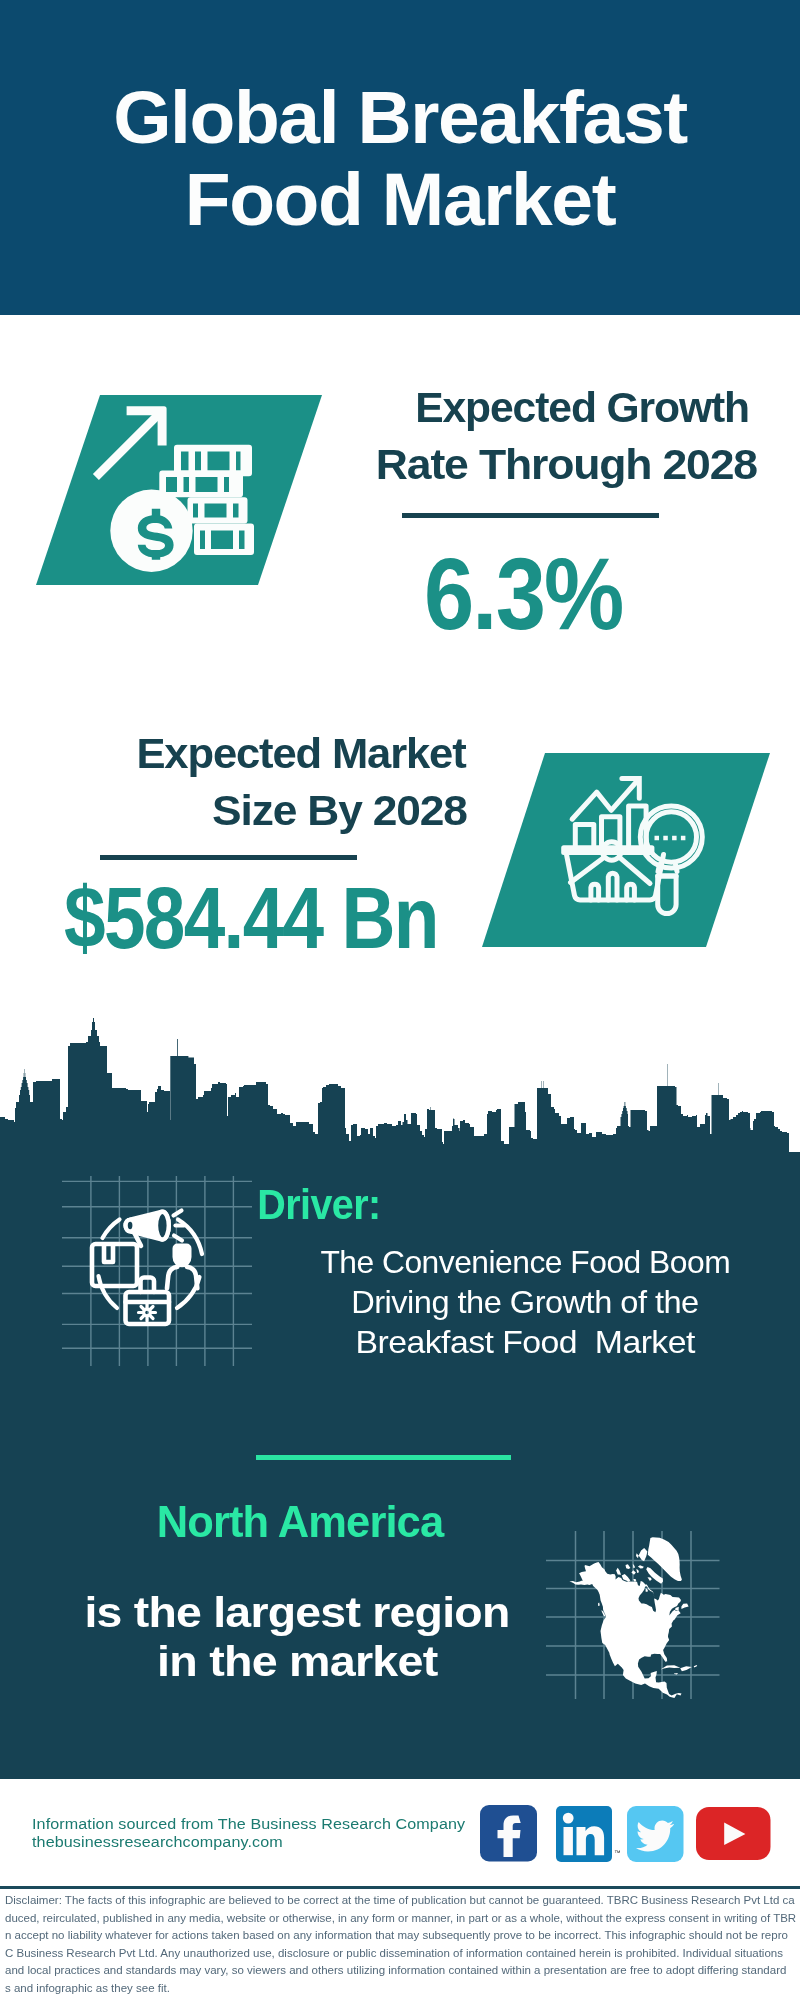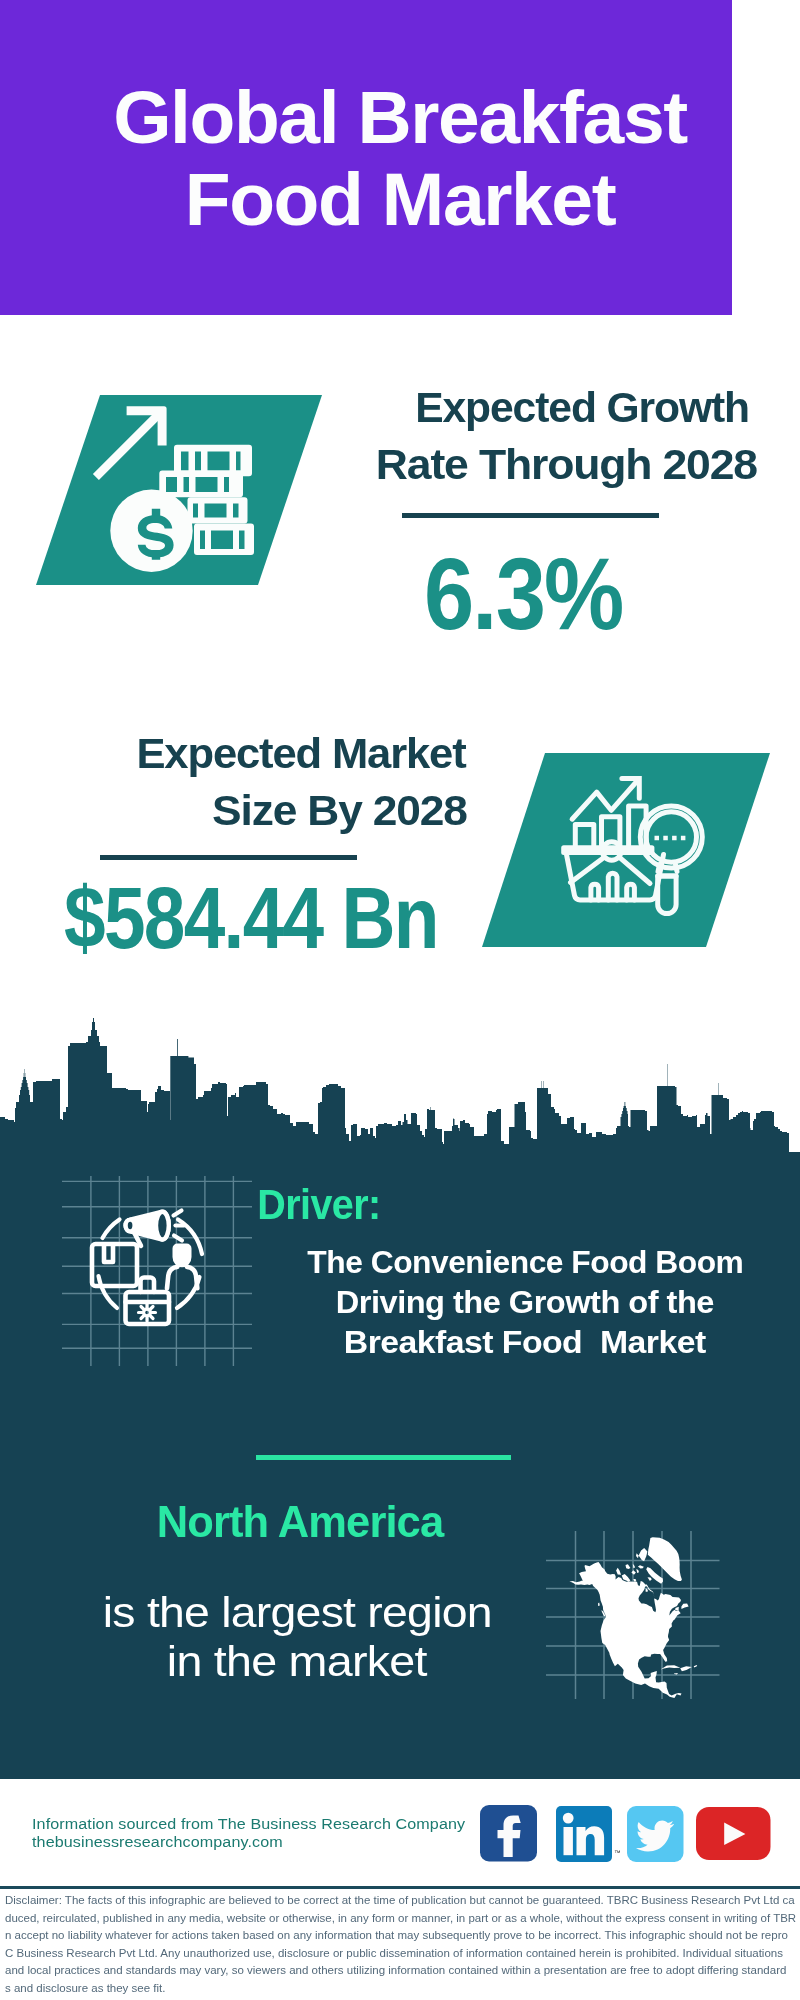--- a/index.html
+++ b/index.html
@@ -2,50 +2,50 @@
 <html><head>
 <meta charset="utf-8">
 <style>
   html,body{margin:0;padding:0;}
   body{width:800px;height:2000px;background:#ffffff;font-family:"Liberation Sans",sans-serif;overflow:hidden;
        -webkit-font-smoothing:antialiased;}
   .page{position:relative;width:800px;height:2000px;overflow:hidden;background:#fff;}
   svg{display:block;}
 
   
-  .header{position:absolute;left:0;top:0;width:732px;height:315px;background:#6d28d9;}
+  .header{position:absolute;left:0;top:0;width:800px;height:315px;background:#0c4a6e;}
   .title{position:absolute;left:0;top:76px;width:800px;text-align:center;color:#fcfdfd;
          font-size:75px;font-weight:bold;line-height:82px;letter-spacing:-1.4px;}
 
   
   .dark{position:absolute;left:0;top:1152px;width:800px;height:627px;background:#164253;}
   .skyline-wrap{position:absolute;left:0;top:0;width:800px;height:2000px;pointer-events:none;}
 
   
   .stat-head{position:absolute;text-align:right;color:#17424f;font-weight:bold;
              font-size:42.6px;line-height:57px;letter-spacing:-1.1px;}
   .stat-head span{display:inline-block;transform-origin:center;}
   .rule{position:absolute;height:5px;background:#17424f;}
   .stat-val{position:absolute;text-align:center;color:#1b9087;font-weight:bold;letter-spacing:-2px;}
   .stat-val span{display:inline-block;transform-origin:center;}
 
   
   .driver-title{position:absolute;color:#2ae8a4;font-weight:bold;
                 font-size:41.6px;letter-spacing:-0.6px;}
-  .driver-body{position:absolute;text-align:center;color:#ffffff;font-weight:bold;
+  .driver-body{position:absolute;text-align:center;color:#ffffff;font-weight:normal;
                font-size:31.7px;line-height:40px;letter-spacing:-0.5px;}
   .driver-body span{display:inline-block;transform-origin:center;white-space:pre;}
   .driver-title span,.region-title span,.region-body span{display:inline-block;transform-origin:center;}
   .green-rule{position:absolute;height:5px;background:#2ae4a2;}
 
   
   .region-title{position:absolute;text-align:center;color:#2ae8a4;font-weight:bold;
                 font-size:43.5px;letter-spacing:-0.9px;}
   .region-body{position:absolute;text-align:center;color:#ffffff;font-size:43px;
-               line-height:49px;letter-spacing:-0.7px;}
+               line-height:49px;letter-spacing:-0.7px;font-weight:bold;}
 
   
   .src{position:absolute;color:#1b7a70;font-size:15.5px;line-height:18.4px;letter-spacing:0.1px;}
   .sbox{position:absolute;}
   .disc-rule{position:absolute;left:0;width:800px;height:3px;background:#1b4a5b;}
   .disclaimer{position:absolute;color:#53697a;font-size:11.5px;line-height:17.55px;text-align:left;white-space:nowrap;}
 </style>
 </head>
 <body>
 
@@ -231,16 +231,16 @@
     <path d="M28.2,15.4 L49.4,27.0 L28.2,38.0 Z" fill="#fbfbfb"></path>
   </svg>
 
   <div class="disc-rule" style="top:1886px"></div>
   <div class="disclaimer" style="left:5px;top:1892px;width:792px">
     <div>Disclaimer: The facts of this infographic are believed to be correct at the time of publication but cannot be guaranteed. TBRC Business Research Pvt Ltd ca</div>
     <div>duced, reirculated, published in any media, website or otherwise, in any form or manner, in part or as a whole, without the express consent in writing of TBR</div>
     <div>n accept no liability whatever for actions taken based on any information that may subsequently prove to be incorrect. This infographic should not be repro</div>
     <div>C Business Research Pvt Ltd. Any unauthorized use, disclosure or public dissemination of information contained herein is prohibited. Individual situations</div>
     <div>and local practices and standards may vary, so viewers and others utilizing information contained within a presentation are free to adopt differing standard</div>
-    <div>s and disclosure as they see fit.</div>
+    <div>s and infographic as they see fit.</div>
   </div>
 
 </div>
 
 </body></html>

